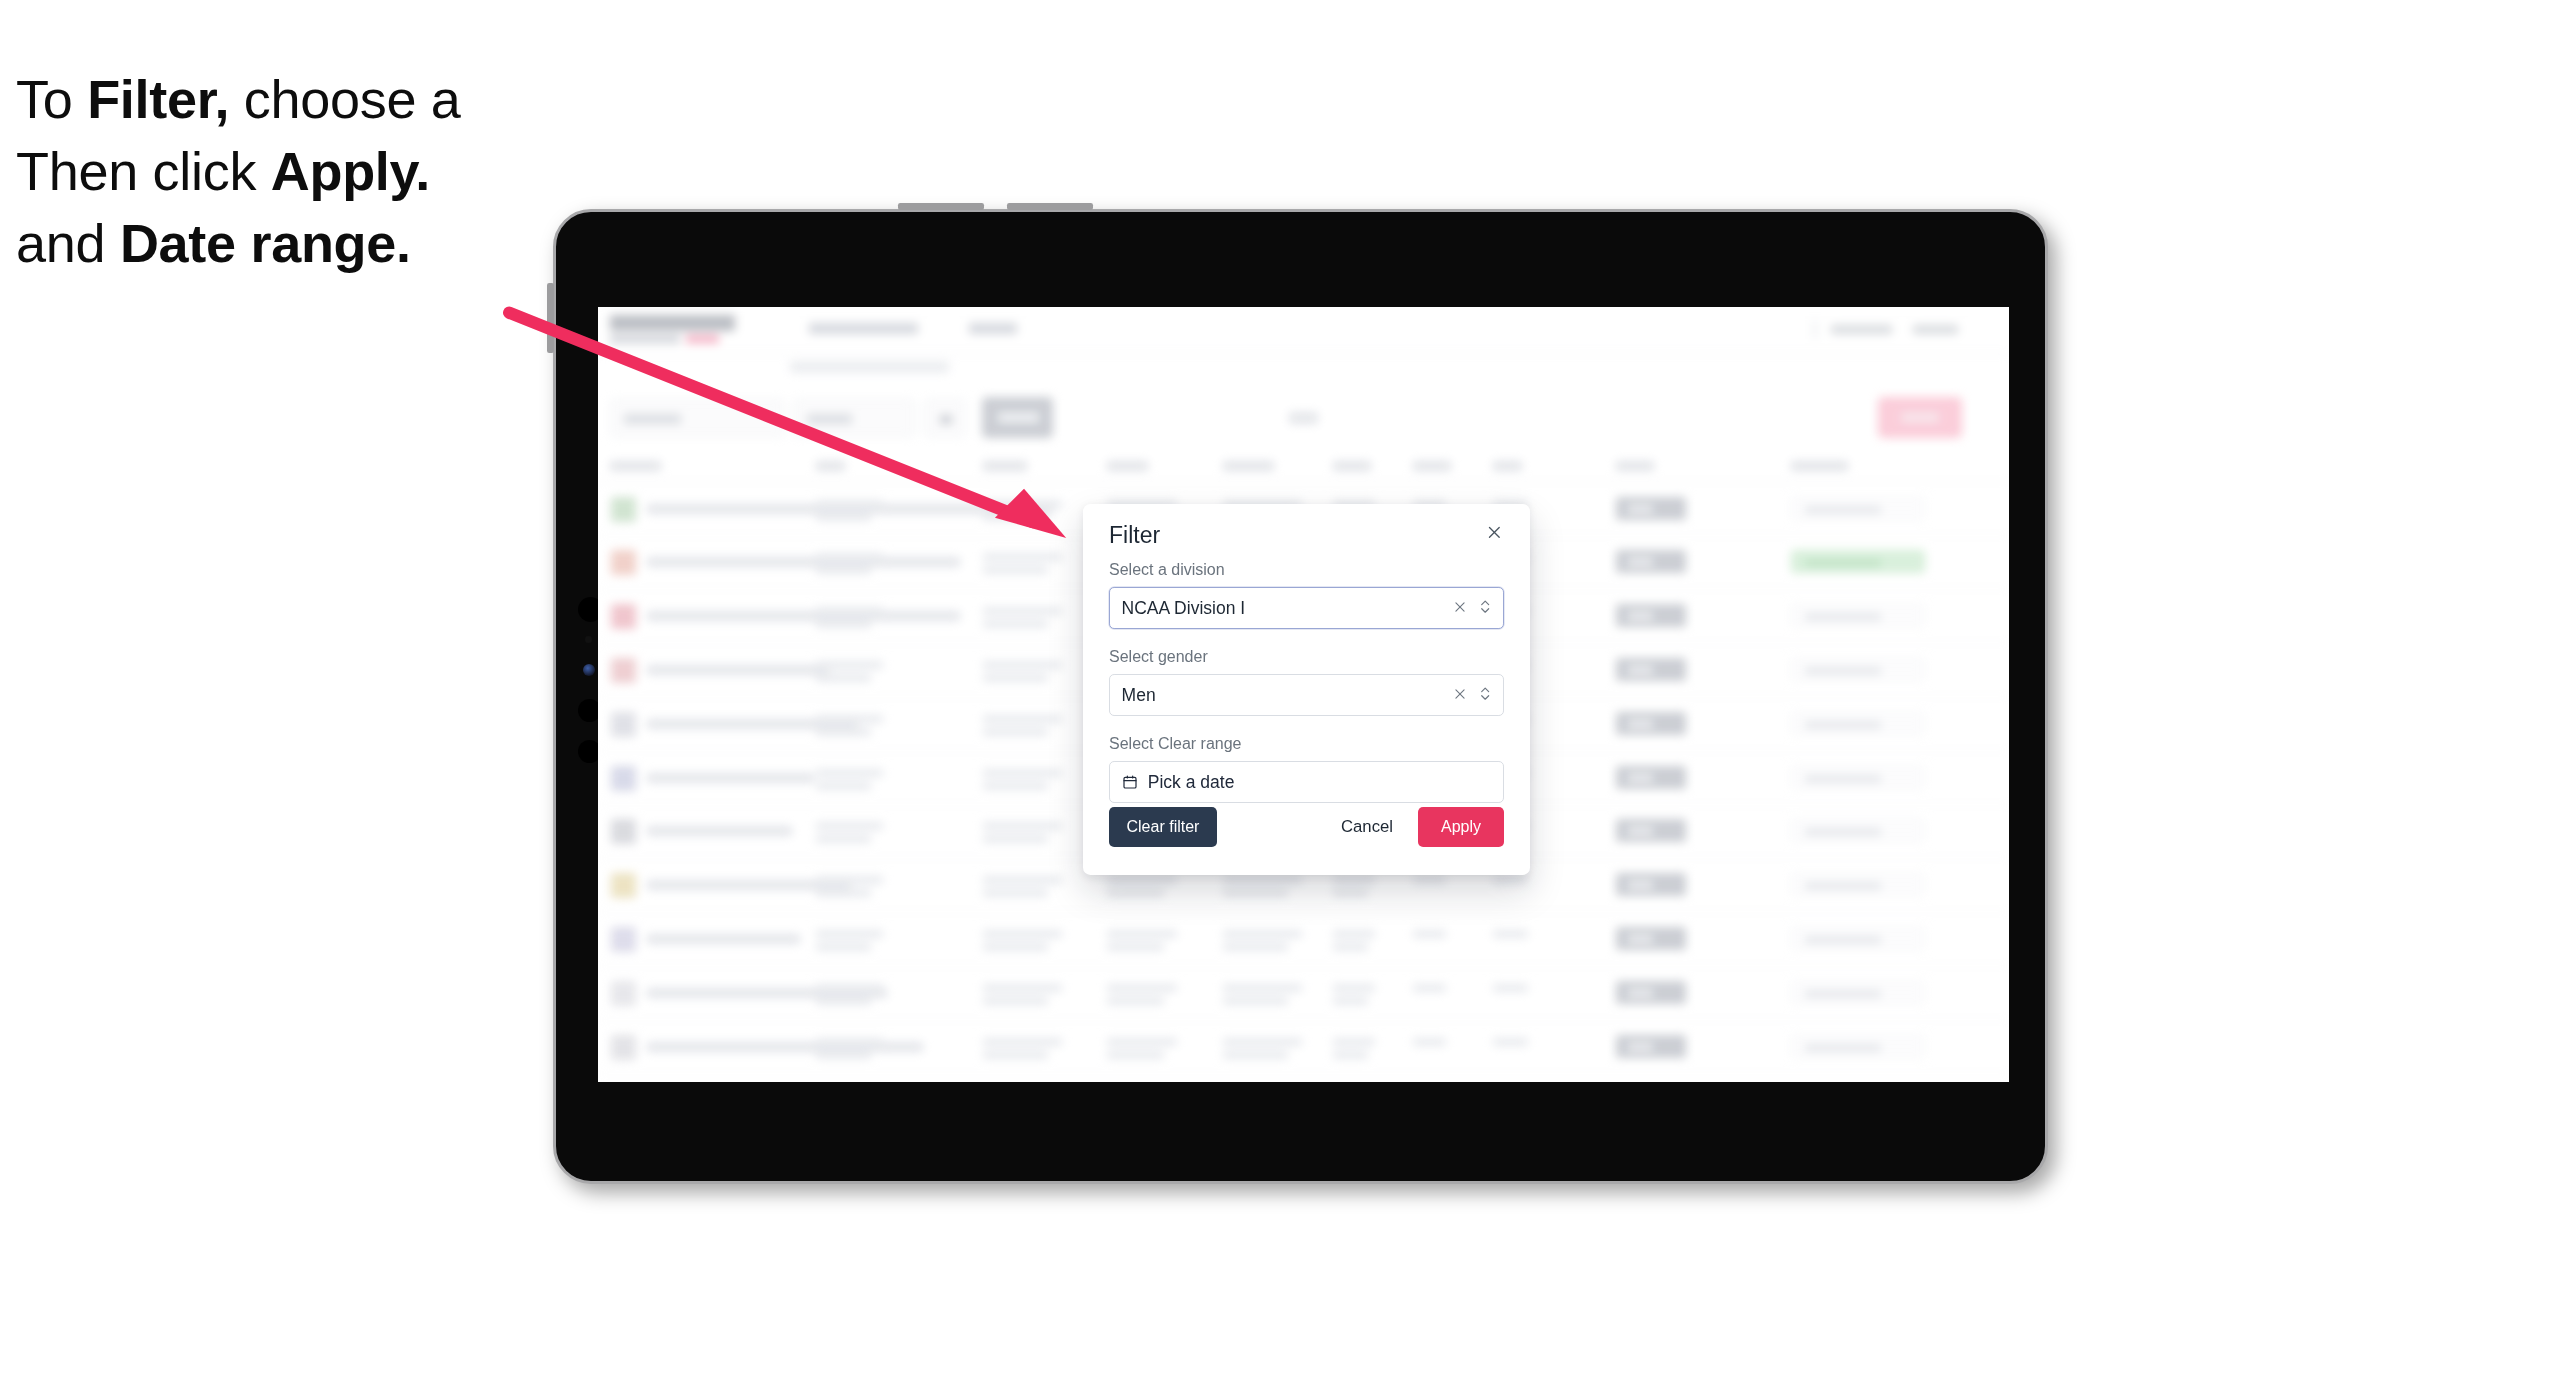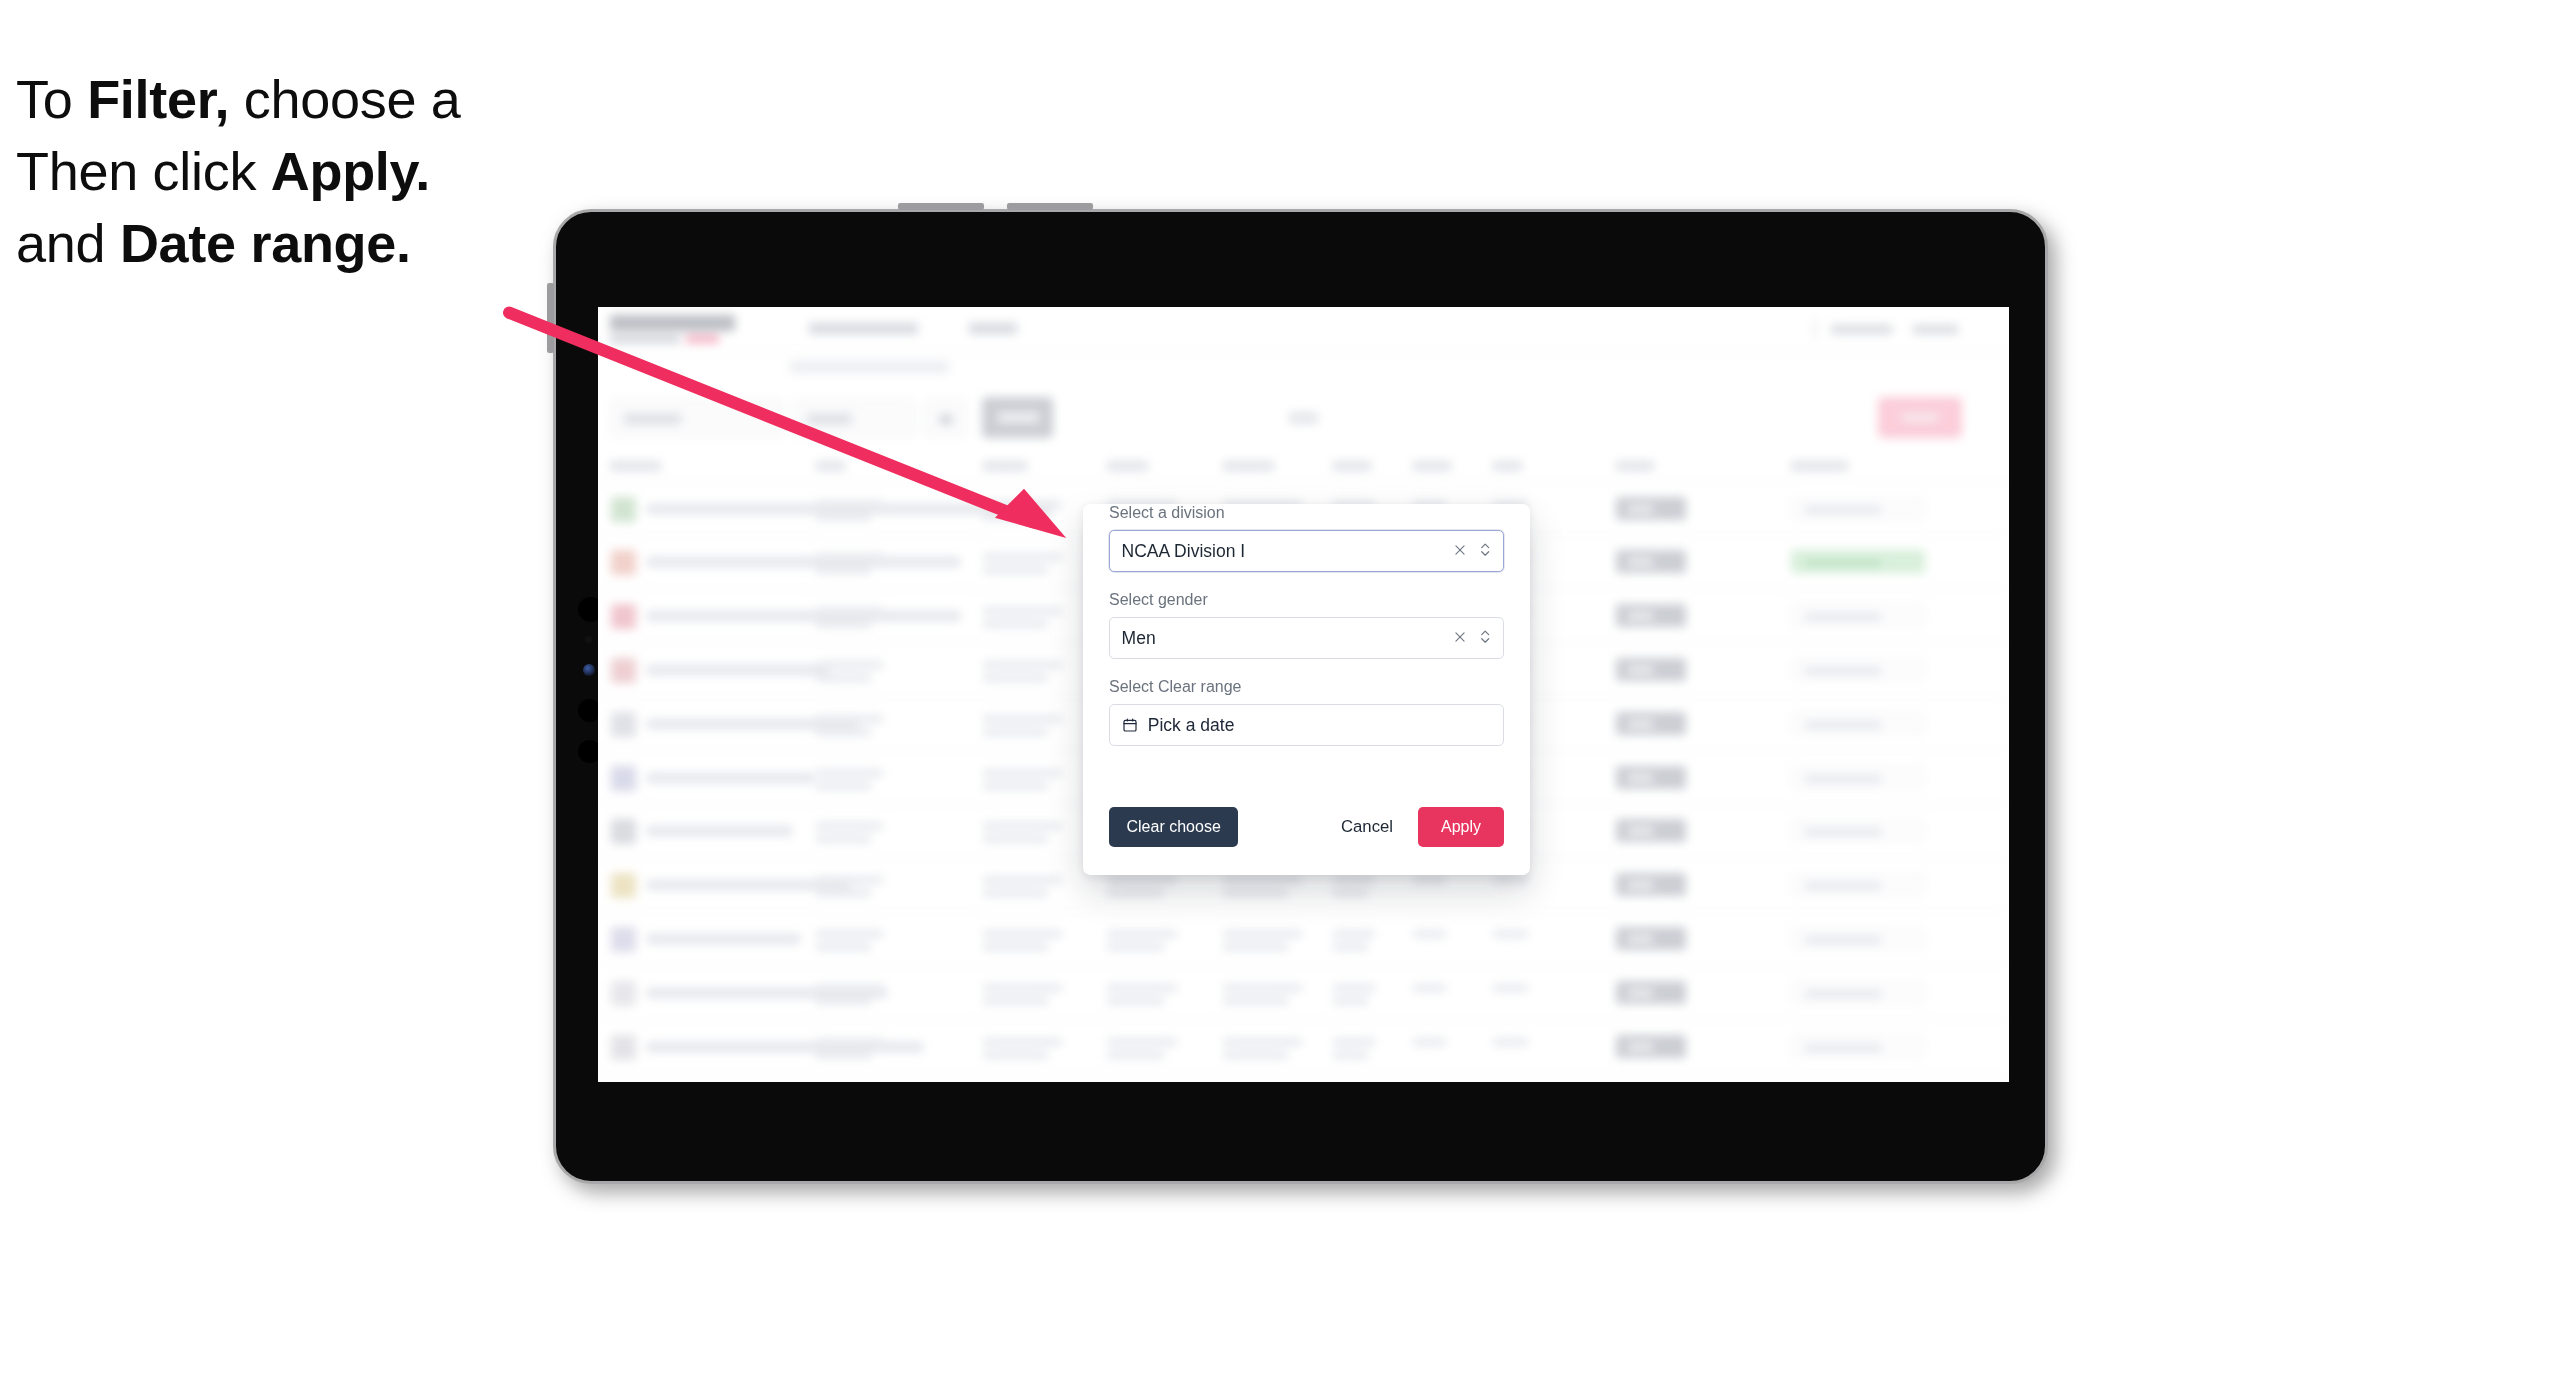--- a/index.html
+++ b/index.html
@@ -474,20 +474,29 @@
       <div id="overlay"></div>
 
     </div>
 
   </div>
 
   <div id="modal-real" style="position:absolute;left:1083px;top:504px;width:447px;height:371px;
        background:#fff;border-radius:7.3px;padding:0 26px;
        box-shadow:0 16px 35px rgba(20,24,40,0.17),0 2.2px 8.7px rgba(20,24,40,0.08);">
 
+    <div id="modal-head">
+      <div id="modal-title">Filter</div>
+      <div id="modal-close">
+        <svg width="16.7" height="16.7" viewBox="0 0 24 24" fill="none" stroke="currentColor" stroke-width="1.9" stroke-linecap="round">
+          <line x1="5" y1="5" x2="19" y2="19"></line>
+            <line x1="19" y1="5" x2="5" y2="19"></line>
+        </svg>
+      </div>
+    </div>
 
     <div class="field-label">Select a division</div>
     <div class="sel focused">
       <span class="sel-value">NCAA Division I</span>
       <span class="sel-icons">
         <span>
           <svg width="14" height="14" viewBox="0 0 24 24" fill="none" stroke="currentColor" stroke-width="1.9" stroke-linecap="round">
             <line x1="5" y1="5" x2="19" y2="19"></line>
               <line x1="19" y1="5" x2="5" y2="19"></line>
           </svg>
@@ -527,21 +536,21 @@
           <rect x="3" y="5" width="18" height="16" rx="2"></rect>
           <line x1="3" y1="10" x2="21" y2="10"></line>
           <line x1="8" y1="3" x2="8" y2="6"></line>
             <line x1="16" y1="3" x2="16" y2="6"></line>
         </svg>
       </span>
       <span class="date-ph">Pick a date</span>
     </div>
 
     <div id="modal-actions">
-      <button id="btn-clear">Clear choose</button>
+      <button id="btn-clear">Clear filter</button>
       <div id="actions-right">
         <button id="btn-cancel">Cancel</button>
         <button id="btn-apply">Apply</button>
       </div>
     </div>
   </div>
 
   <svg id="arrow" viewBox="0 0 3542 1906">
     <line x1="700" y1="430" x2="1420" y2="718" stroke="#ef2d5e" stroke-width="17" stroke-linecap="round"></line>
     <polygon points="1466,740 1368,712 1408,672" fill="#ef2d5e"></polygon>

